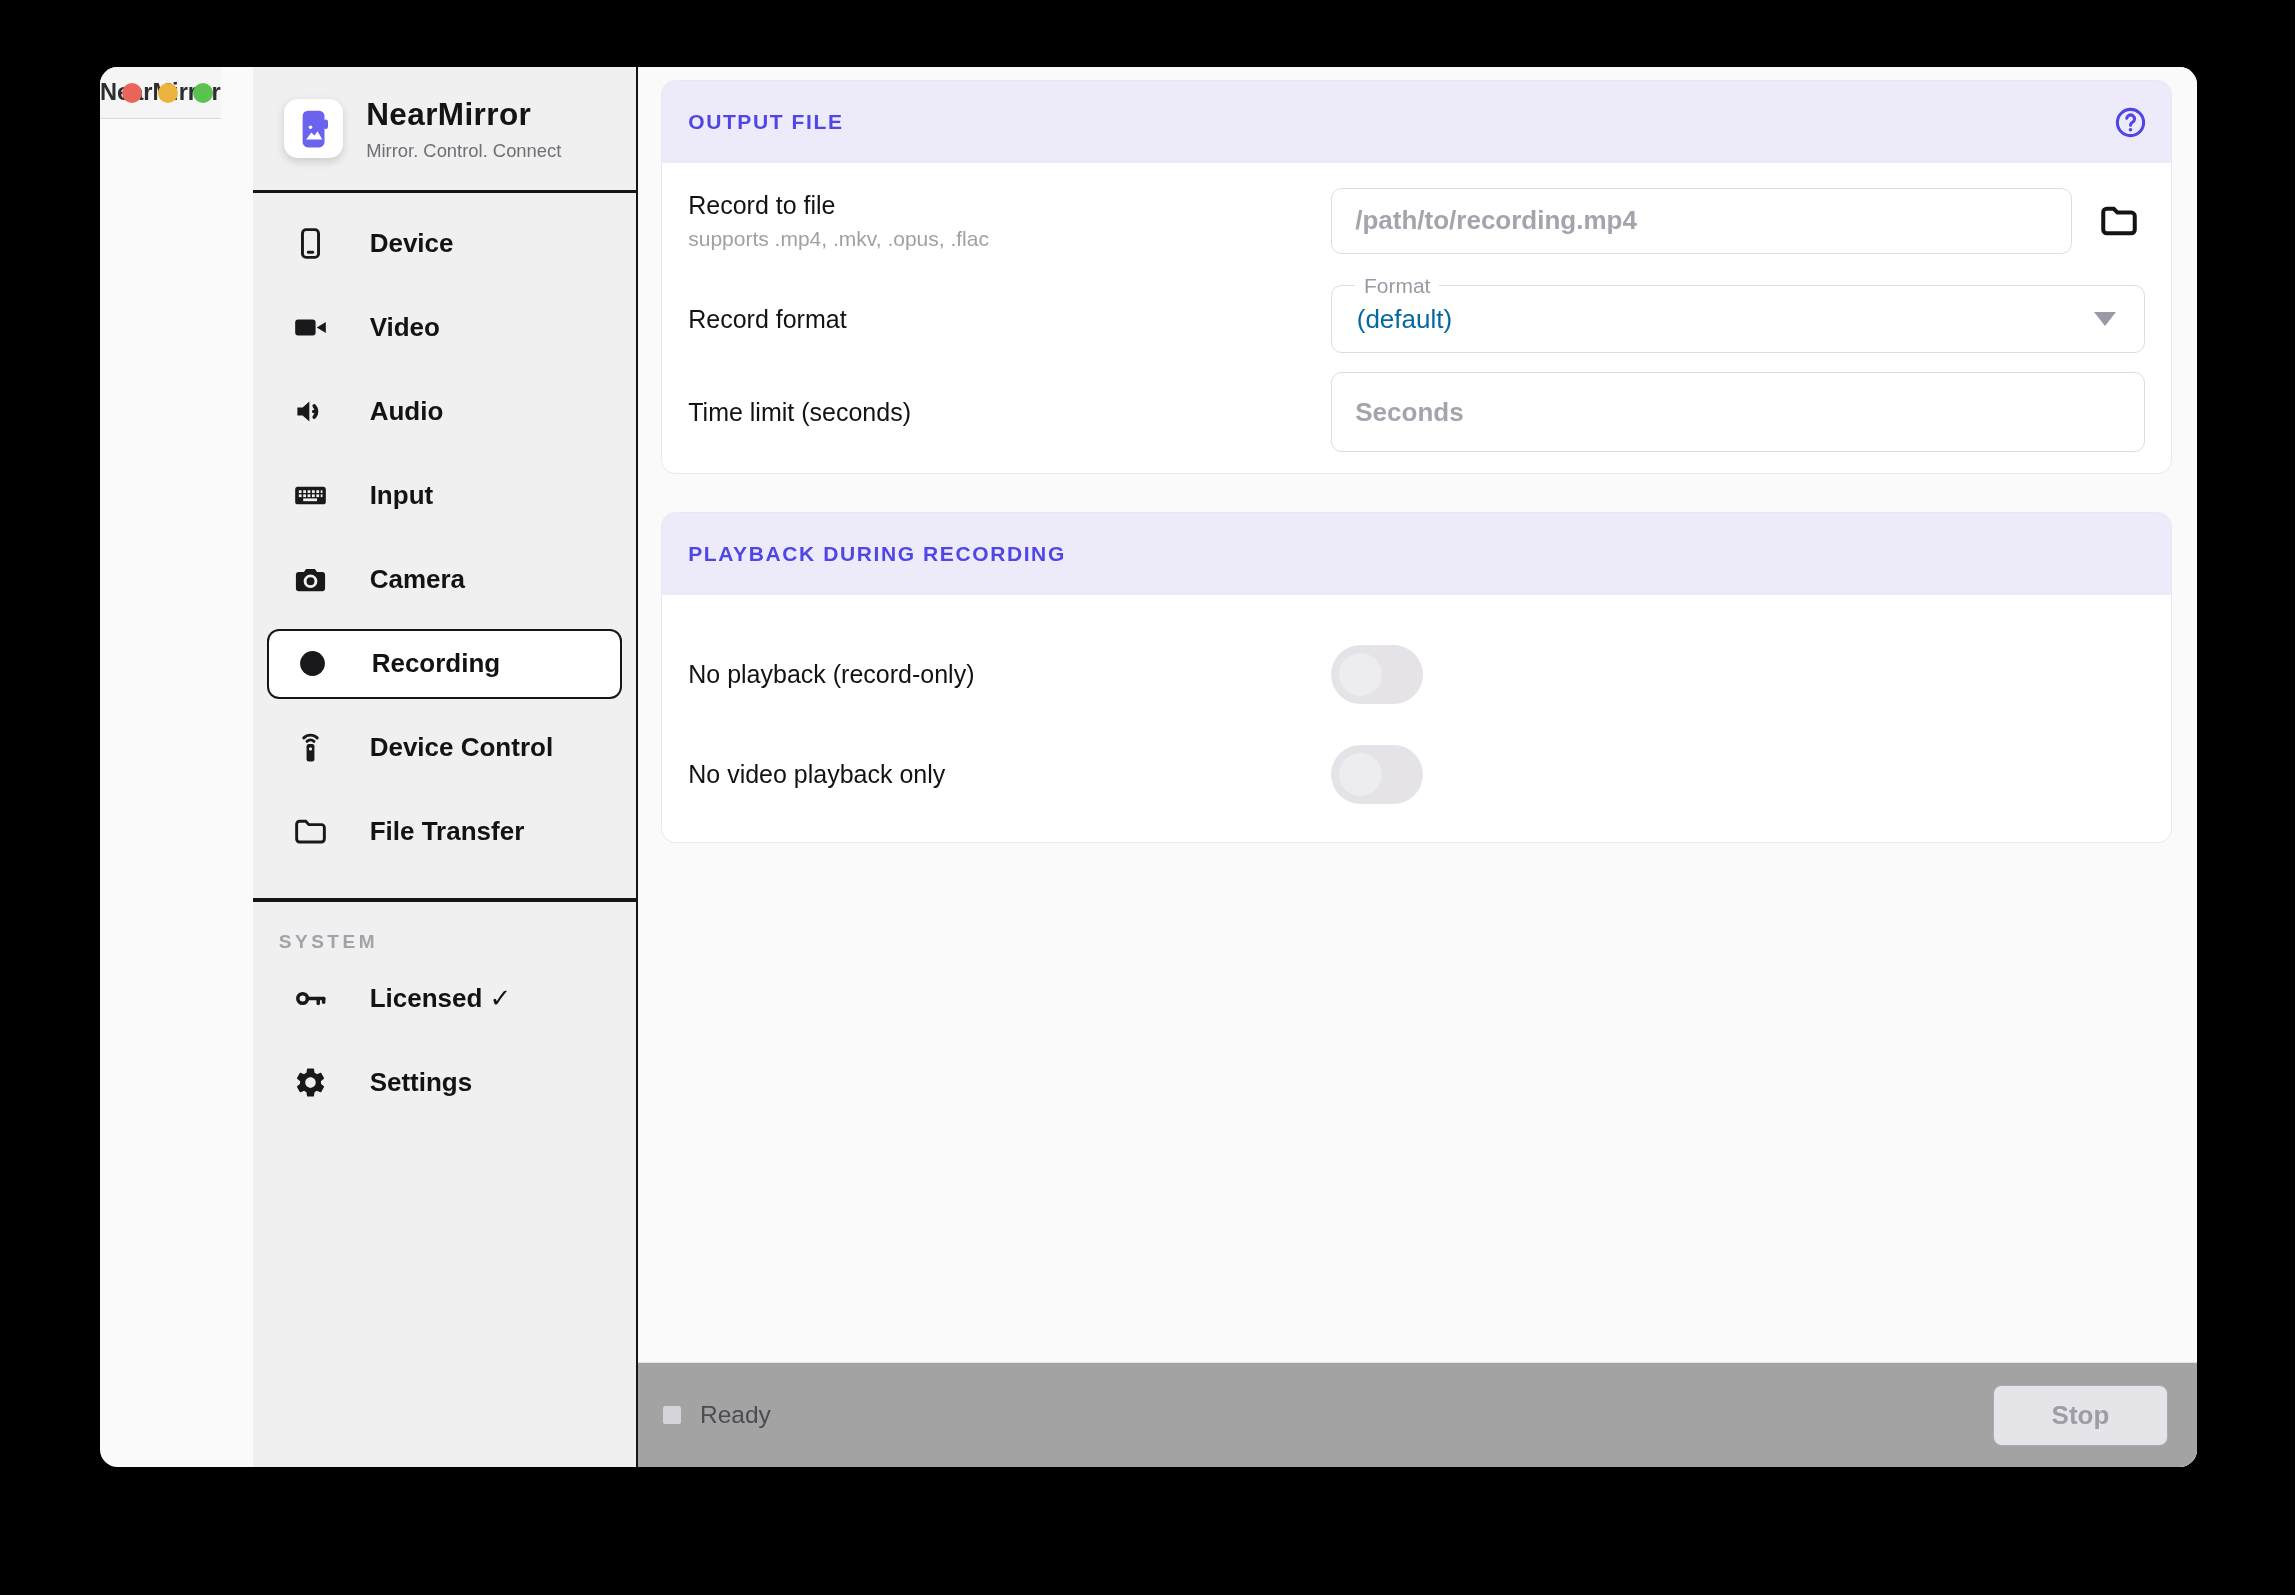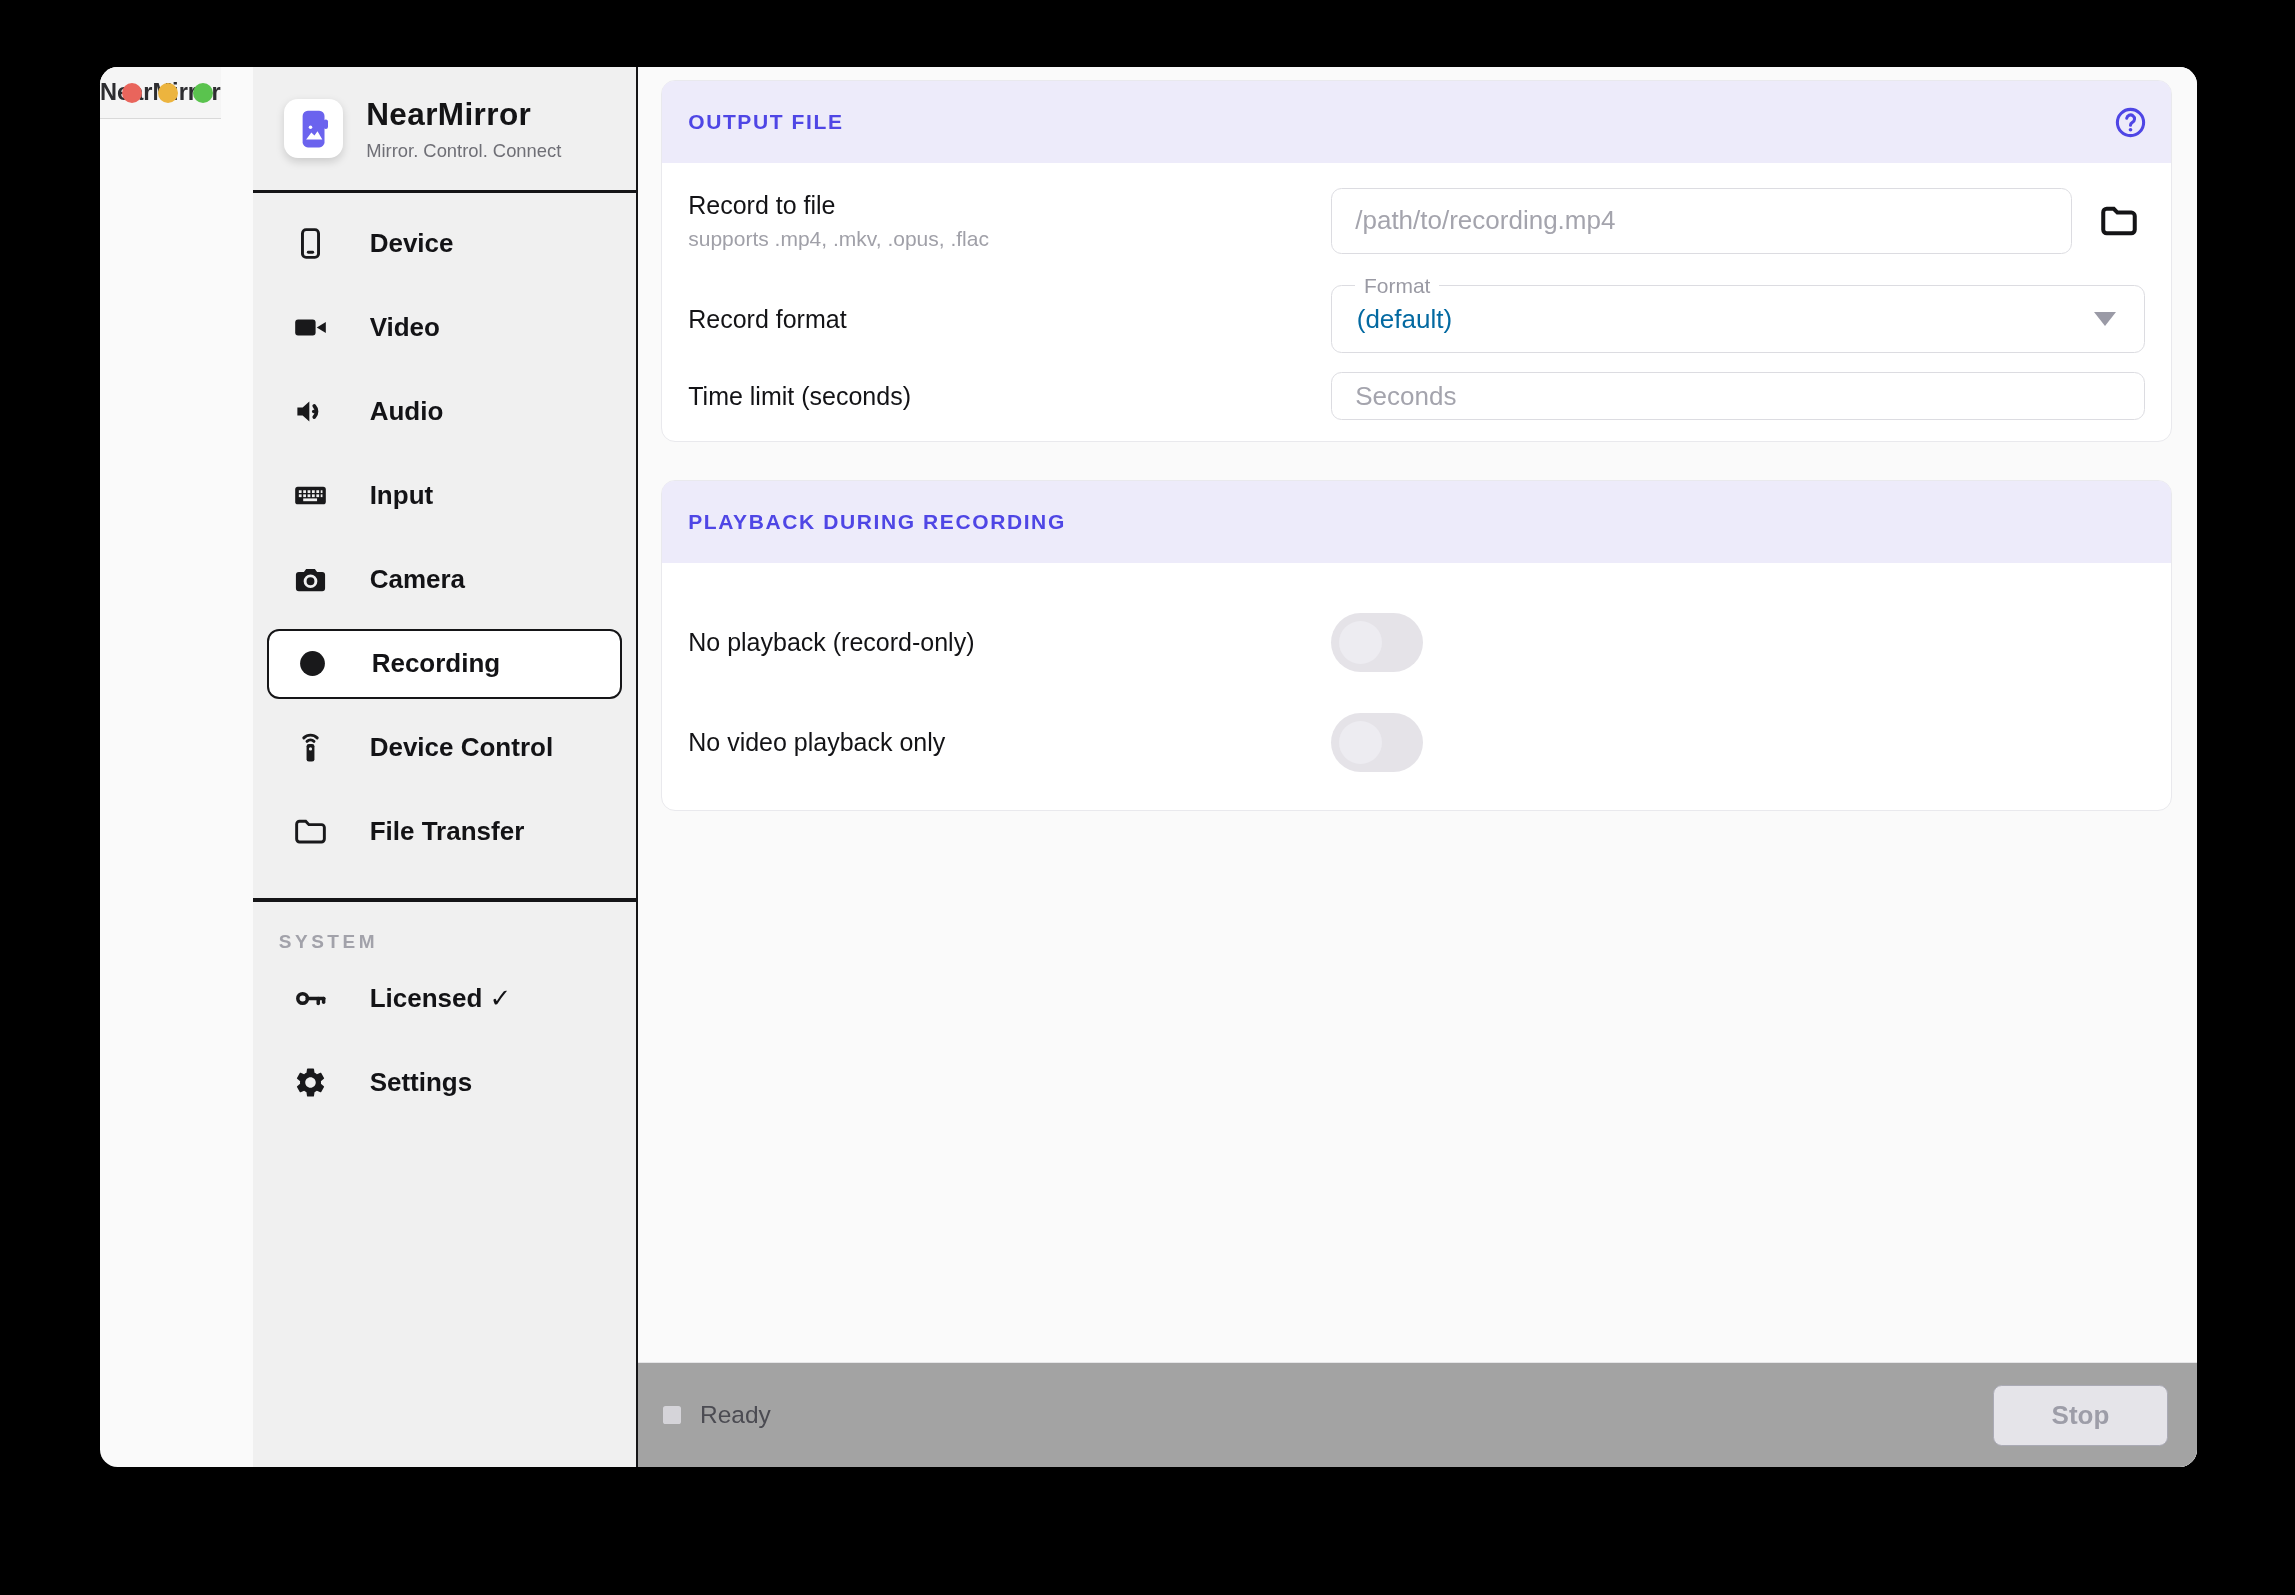--- a/index.html
+++ b/index.html
@@ -92,20 +92,21 @@
   .row-label-col { flex:0 0 643px; padding-right:26px; }
   .row-label { font-size:25px; color:#131316; }
   .row-hint { font-size:21px; color:#a0a0a8; margin-top:7px; }
   .row-control { flex:1; display:flex; align-items:center; position:relative; }
   .text-input {
     flex:1; height:66px;
     border:1.7px solid #dcdce1; border-radius:10.5px;
     font-size:26px; color:#131316; padding:0 23px;
     background:#fff; outline:none;
     font-family:"Liberation Sans","DejaVu Sans",sans-serif;
+    font-weight:bold;
   }
   .text-input::placeholder { color:#a4a4ad; }
   .folder-btn {
     width:52px; height:52px; margin-left:21px;
     display:flex; align-items:center; justify-content:center;
     background:none; border:none; cursor:pointer;
   }
   .row-gap1 { margin-bottom:31.5px; }
   .row-gap2 { margin-bottom:19px; }
   .select-box {
@@ -118,21 +119,21 @@
     position:absolute; top:-12.2px; left:23px;
     background:#fff; padding:0 8.7px;
     font-size:21px; color:#9a9aa4;
   }
   .select-value { font-size:26px; color:#0369a1; }
   .select-arrow {
     margin-left:auto; width:0; height:0;
     border-left:11.4px solid transparent; border-right:11.4px solid transparent;
     border-top:14px solid #9a9aa6;
   }
-  .time-input { height:48px; }
+  .time-input { height:80px; }
   
   .toggle-row { display:flex; align-items:center; height:61px; }
   .toggle-row + .toggle-row { margin-top:39px; }
   .playback-body { padding:49px 26px 37px; }
   .toggle {
     width:92px; height:59px; border-radius:30px;
     background:#e5e3e8; position:relative; cursor:pointer;
   }
   .toggle-knob {
     position:absolute; left:7.9px; top:7.9px;

